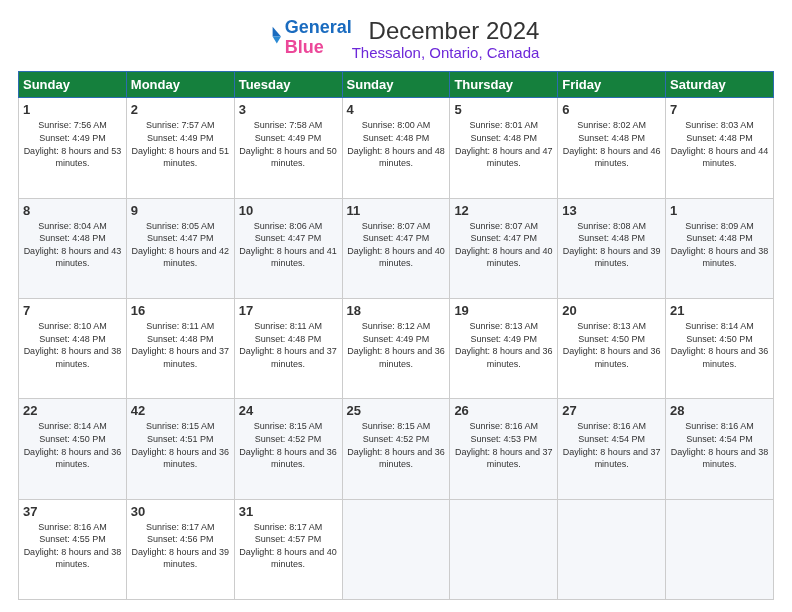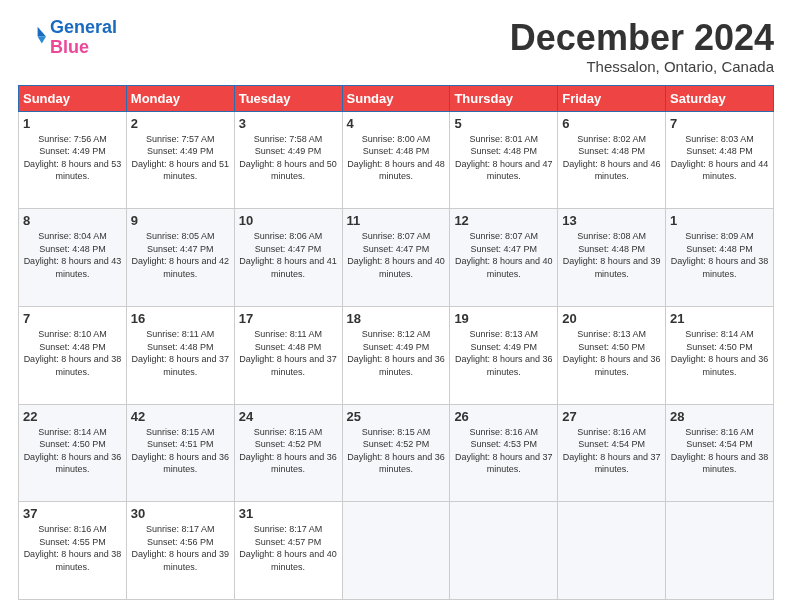--- a/index.html
+++ b/index.html
@@ -12,21 +12,21 @@
     }
     .page {
       width: 792px;
       height: 612px;
       padding: 18px 18px 12px 18px;
       display: flex;
       flex-direction: column;
     }
     .header {
       display: flex;
-      justify-content: space-between;
+      justify-content: center;
       align-items: flex-start;
       margin-bottom: 10px;
     }
     .logo {
       display: flex;
       align-items: center;
       gap: 4px;
     }
     .logo-text {
       font-size: 18px;
@@ -38,38 +38,38 @@
       color: #1a6bbf;
     }
     .logo-icon {
       width: 28px;
       height: 28px;
     }
     .title-area {
       text-align: right;
     }
     .month-title {
-      font-size: 36px;
-      font-weight: bold;
+      font-size: 24px;
+      font-weight: normal;
       color: #333;
       line-height: 1.1;
     }
     .subtitle {
       font-size: 15px;
-      color: #404040;
+      color: #6d28d9;
     }
     .calendar {
       flex: 1;
       border: 1px solid #ccc;
       border-collapse: collapse;
       width: 100%;
       table-layout: fixed;
     }
     .calendar th {
-      background: #ef4444;
+      background: #15803d;
       color: #fff;
       font-size: 13px;
       font-weight: bold;
       padding: 5px 4px;
       text-align: left;
       border: 1px solid #2b6cb0;
     }
     .calendar td {
       border: 1px solid #ccc;
       vertical-align: top;

